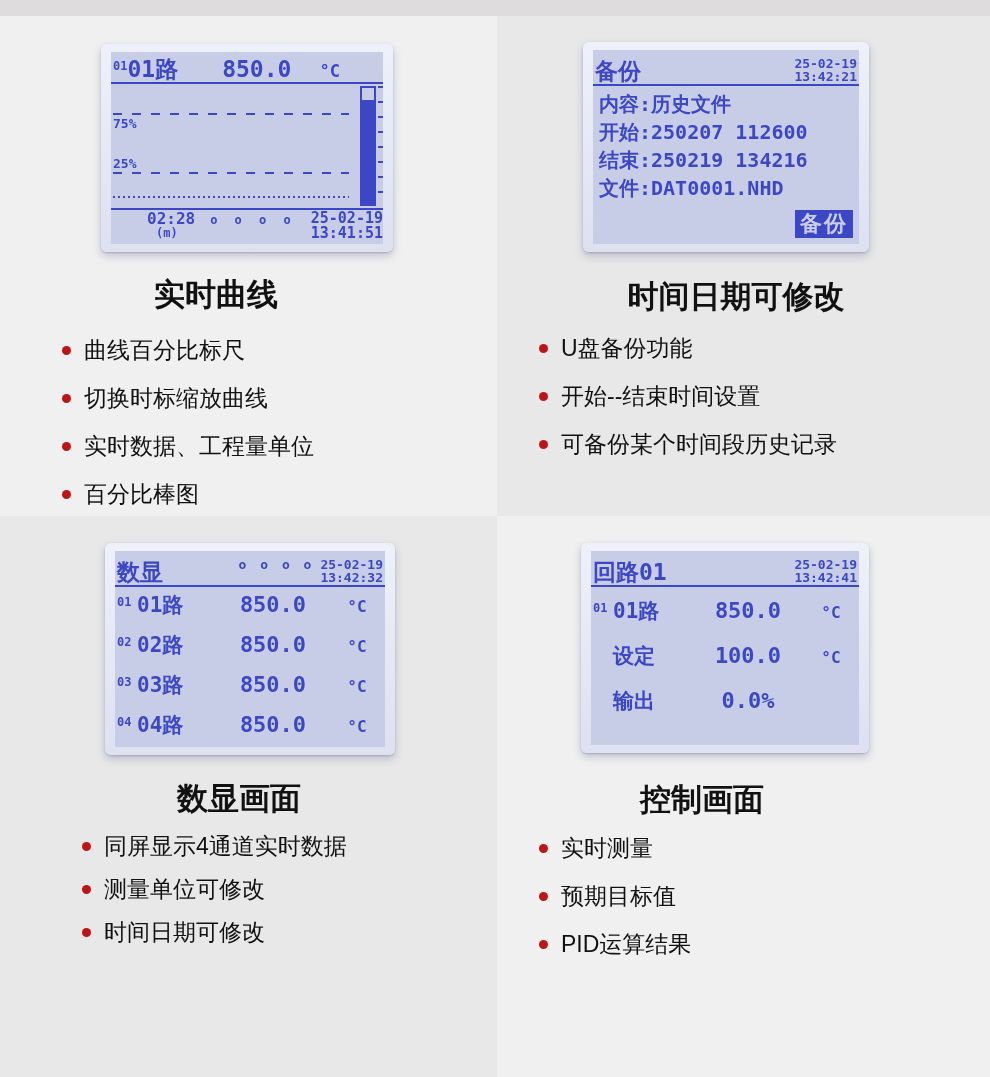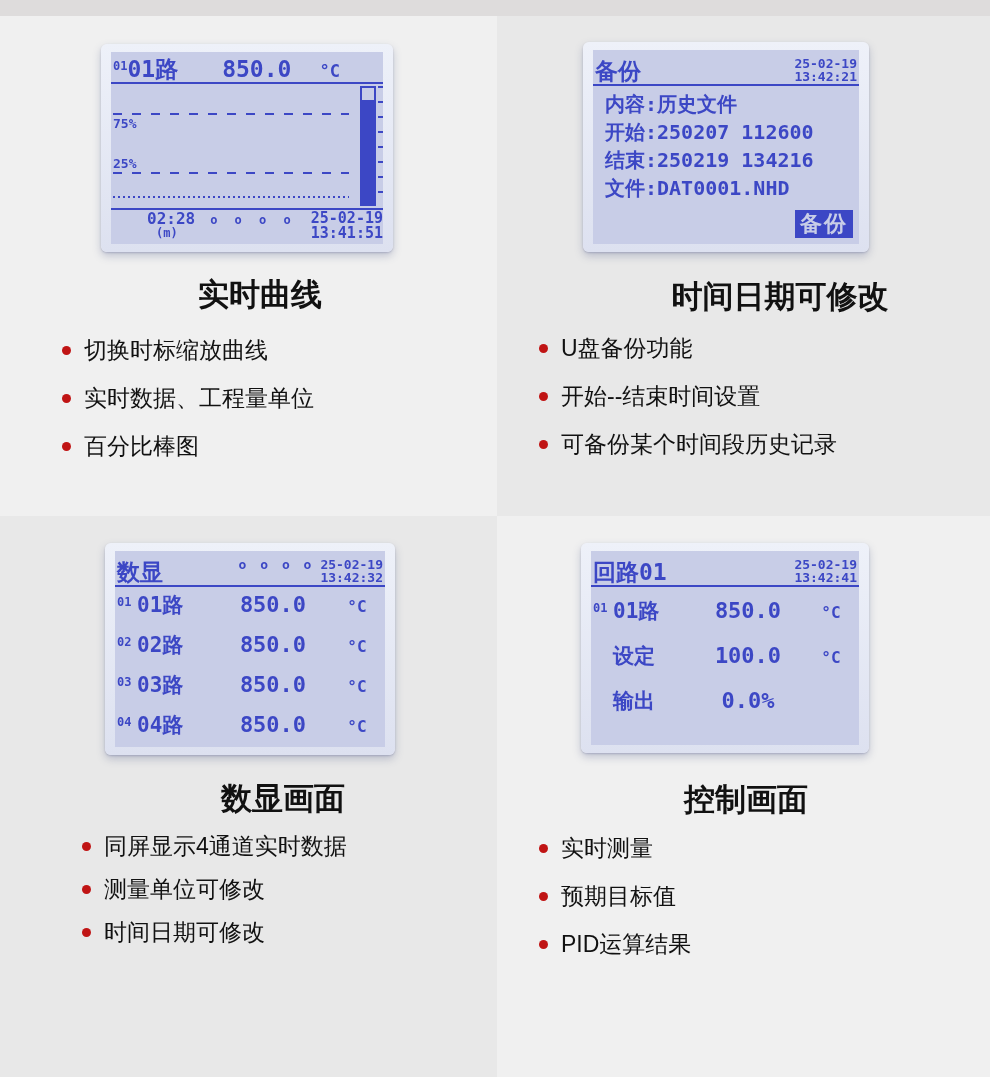--- a/index.html
+++ b/index.html
@@ -52,39 +52,39 @@
   .cs-right{font-size:15px;line-height:15px;text-align:right;}
 
   
   .g-hdr{display:flex;justify-content:space-between;align-items:flex-end;
          border-bottom:2px solid var(--ink,#3c47c5);padding:2px 2px 1px 2px;height:31px;box-sizing:content-box;}
   .menu{font-size:23px;line-height:24px;}
   .g-dt{text-align:right;font-size:13px;line-height:13px;}
   .hdots{letter-spacing:3px;margin-right:6px;}
 
   
-  .bk-lines{padding:4px 2px 0 12px;}
+  .bk-lines{padding:4px 2px 0 6px;}
   .bk-line{font-size:20px;line-height:28px;white-space:pre;}
   .bk-btn{position:absolute;right:6px;bottom:6px;background:var(--ink,#3c47c5);color:var(--lcd-bg,#c8cde7);
           font-size:22px;line-height:26px;padding:1px 5px;letter-spacing:2px;}
 
   
   .rows{padding:0 2px;}
   .rows-digits{margin-top:4px;}
   .rows-control{margin-top:10px;}
   .drow{display:grid;grid-template-columns:20px 78px 1fr 52px;align-items:baseline;}
   .rows-digits .drow{height:27px;margin-bottom:13px;}
   .rows-control .drow{height:28px;margin-bottom:17px;}
   .rsup{font-size:12px;position:relative;top:-6px;}
   .rname{font-size:21px;}
   .rval{font-size:22px;text-align:center;}
   .runit{font-size:16px;text-align:center;}
 
   
-  .title{position:absolute;margin:0;font-size:31px;font-weight:bold;color:var(--text,#111);text-align:center;padding-left:44px;}
+  .title{position:absolute;margin:0;font-size:31px;font-weight:bold;color:var(--text,#111);text-align:center;}
   .t-tl{top:258px;left:0;width:432px;}
   .t-tr{top:260px;left:0;width:478px;}
   .t-bl{top:262px;left:0;width:478px;}
   .t-br{top:263px;left:0;width:410px;}
   .bullets{position:absolute;list-style:none;margin:0;padding:0;}
   .b-tl{left:62px;top:320px;}
   .b-tr{left:42px;top:318px;}
   .b-bl{left:82px;top:316px;}
   .b-br{left:42px;top:318px;}
   .bullets li{display:flex;align-items:center;height:28px;margin-bottom:20px;}
@@ -129,20 +129,24 @@
             <div>25-02-19</div>
             <div>13:41:51</div>
           </div>
         </div>
       </div>
     </div>
     <h2 class="title t-tl">实时曲线</h2>
     <ul class="bullets b-tl">
       <li>
           <span class="dot"></span>
+          <span class="bt">曲线百分比标尺</span>
+        </li>
+      <li>
+          <span class="dot"></span>
           <span class="bt">切换时标缩放曲线</span>
         </li>
       <li>
           <span class="dot"></span>
           <span class="bt">实时数据、工程量单位</span>
         </li>
       <li>
           <span class="dot"></span>
           <span class="bt">百分比棒图</span>
         </li>

